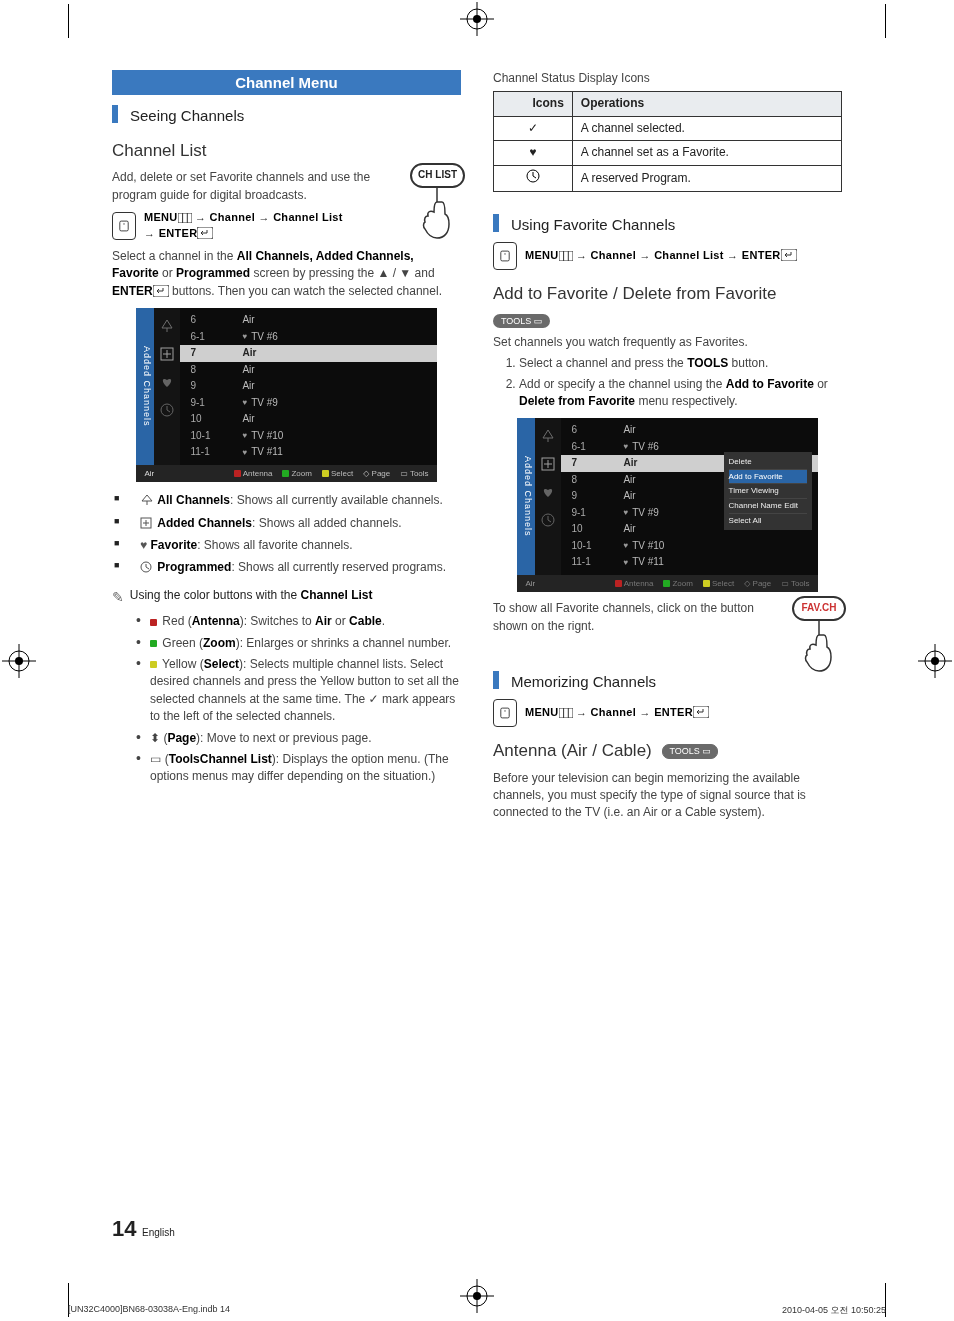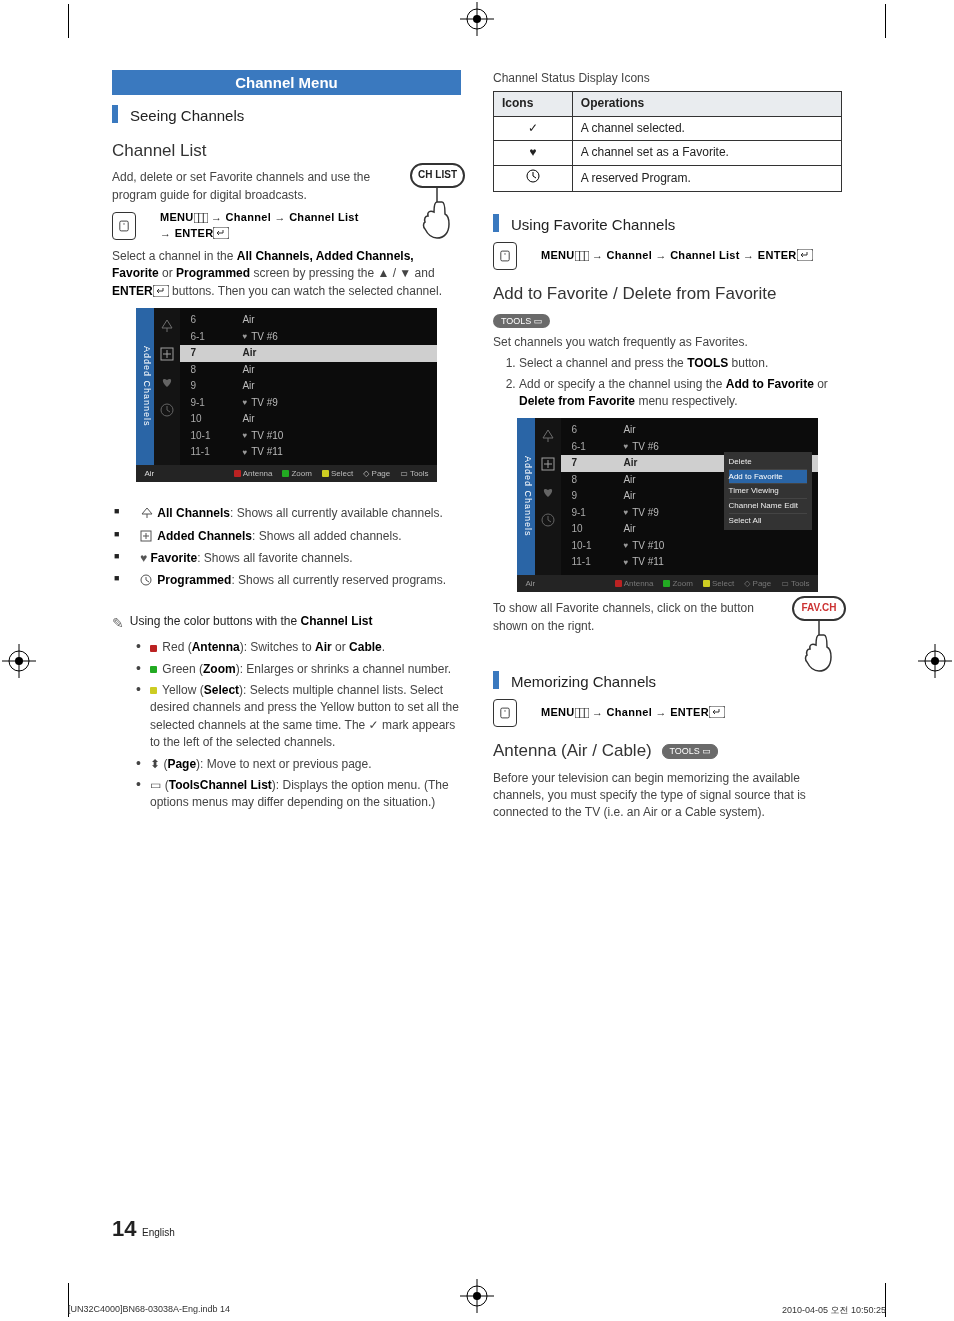--- a/index.html
+++ b/index.html
@@ -23,21 +23,21 @@
   .cols{display:flex;gap:32px}
   .col{flex:1;min-width:0;font-size:12px;line-height:1.45}
   .h2bar{display:flex;align-items:flex-start;margin:10px 0 6px}
   .h2bar .tick{width:6px;height:18px;background:#3a79bf;margin-right:12px}
   .h2bar .txt{font-size:15px;color:#222}
   .h3{font-size:17px;color:#333;margin:12px 0 6px}
   .h3 span.tools{display:inline-block;background:#6a6a6a;color:#fff;font-size:9px;border:1px solid #6a6a6a;border-radius:7px;padding:0 6px;vertical-align:middle;margin-left:6px}
   .toolsBadge{display:inline-block;background:#6a6a6a;color:#fff;font-size:9px;border-radius:7px;padding:0 8px;line-height:14px;margin-top:2px}
   .p{margin:4px 0;color:#444}
   .bold{font-weight:bold;color:#000}
-  .menuPath{display:flex;align-items:center;gap:24px;margin:6px 0}
+  .menuPath{display:flex;align-items:center;gap:8px;margin:6px 0}
   .menuIconBox{width:22px;height:26px;border:1px solid #333;border-radius:4px;display:flex;align-items:center;justify-content:center;font-size:12px}
   .menuIconBox svg{width:14px;height:14px}
   .menuPath .pathTxt{font-size:11px;letter-spacing:.3px}
   .menuGlyph svg{vertical-align:-2px}
   .enterGlyph svg{vertical-align:-2px}
   
   .handBox{position:absolute;right:-4px}
   .handBtn{border:2px solid #333;border-radius:13px;padding:3px 6px;font-size:10px;font-weight:bold;text-align:center}
   
   .tvbox{margin:8px auto;width:86%}
@@ -54,34 +54,34 @@
   .tvbox .foot{background:#242424;color:#bbb;font-size:8px;padding:3px 8px;display:flex;gap:10px;align-items:center}
   .sq{display:inline-block;width:7px;height:7px;border-radius:1px;vertical-align:middle;margin-right:2px}
   .sqR{background:#b22}
   .sqG{background:#2a2}
   .sqY{background:#cc2}
   .tvHeart{color:#999;font-size:8px}
   .ctxMenu{background:#333;color:#eee;font-size:8px;padding:3px 5px;width:78px}
   .ctxMenu div{padding:1px 0;border-bottom:1px solid #444}
   .ctxMenu div:last-child{border:none}
   
-  ul.sqlist{list-style:none;padding:0;margin:23px 0}
+  ul.sqlist{list-style:none;padding:0;margin:10px 0}
   ul.sqlist>li{position:relative;padding-left:28px;margin:5px 0;color:#444}
   ul.sqlist>li:before{content:"■";position:absolute;left:2px;top:0;font-size:9px;color:#222}
   ul.dotlist{list-style:none;padding:0;margin:4px 0 4px 22px}
   ul.dotlist>li{position:relative;padding-left:16px;margin:4px 0;color:#444}
   ul.dotlist>li:before{content:"•";position:absolute;left:2px;top:0;font-size:14px;color:#444;line-height:1}
   .noteLine{display:flex;gap:6px;align-items:flex-start;margin:6px 0}
   .noteIco{color:#666;font-size:14px;font-family:"Apple Color Emoji","Segoe UI Emoji",sans-serif}
   ol.steps{padding-left:26px;margin:4px 0}
   ol.steps li{margin:3px 0;color:#444}
   
   table.ico{width:100%;border-collapse:collapse;font-size:12px}
   table.ico td,table.ico th{border:1px solid #333;padding:3px 8px;text-align:left}
-  table.ico th{background:#e9ecef;font-weight:bold;text-align:left}
+  table.ico th{background:#e9ecef;font-weight:bold;text-align:right}
   table.ico td.c{text-align:center}
   
   .pageNum{position:absolute;bottom:29px;left:0;font-size:10px}
   .pageNum b{font-size:22px}
   .printFoot{position:absolute;bottom:4px;left:68px;right:68px;display:flex;justify-content:space-between;font-size:9px;color:#333}
 </style>
 </head>
 <body>
 
 <div class="sheet">

